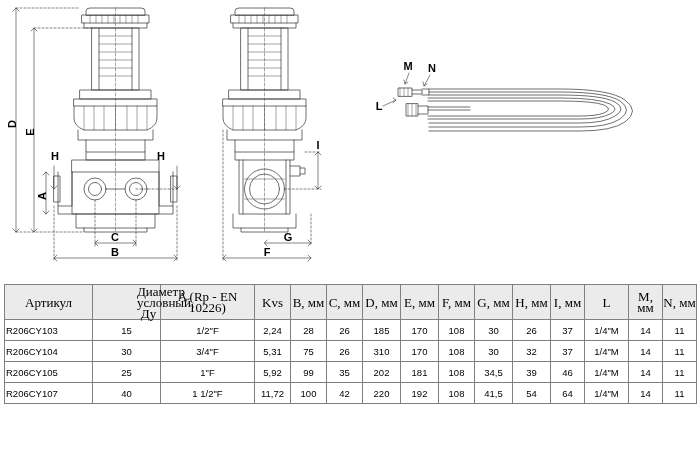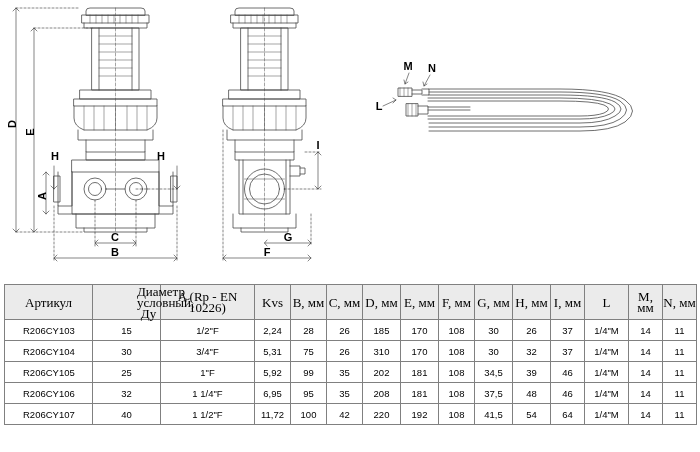--- a/index.html
+++ b/index.html
@@ -54,21 +54,21 @@
     color: #000000;
   }
   table.spec thead th {
     background: #ebebeb;
     height: 34px;
     font-size: 13px;
     font-family: Liberation Serif, serif;
   }
   table.spec td.art {
     text-align: left;
-    padding-left: 18px;
+    padding-left: 1px;
   }
   table.spec thead th.art {
     text-align: center;
     padding-left: 0;
   }
   .hdr-two-line {
     display: block;
     line-height: 11px;
     margin-left: 44px;
   }
@@ -408,37 +408,20 @@
           <td>181</td>
           <td>108</td>
           <td>34,5</td>
           <td>39</td>
           <td>46</td>
           <td>1/4"M</td>
           <td>14</td>
           <td>11</td>
         </tr>
         <tr>
-          <td class="art">R206CY106</td>
-          <td>32</td>
-          <td>1 1/4"F</td>
-          <td>6,95</td>
-          <td>95</td>
-          <td>35</td>
-          <td>208</td>
-          <td>181</td>
-          <td>108</td>
-          <td>37,5</td>
-          <td>48</td>
-          <td>46</td>
-          <td>1/4"M</td>
-          <td>14</td>
-          <td>11</td>
-        </tr>
-        <tr>
           <td class="art">R206CY107</td>
           <td>40</td>
           <td>1 1/2"F</td>
           <td>11,72</td>
           <td>100</td>
           <td>42</td>
           <td>220</td>
           <td>192</td>
           <td>108</td>
           <td>41,5</td>

